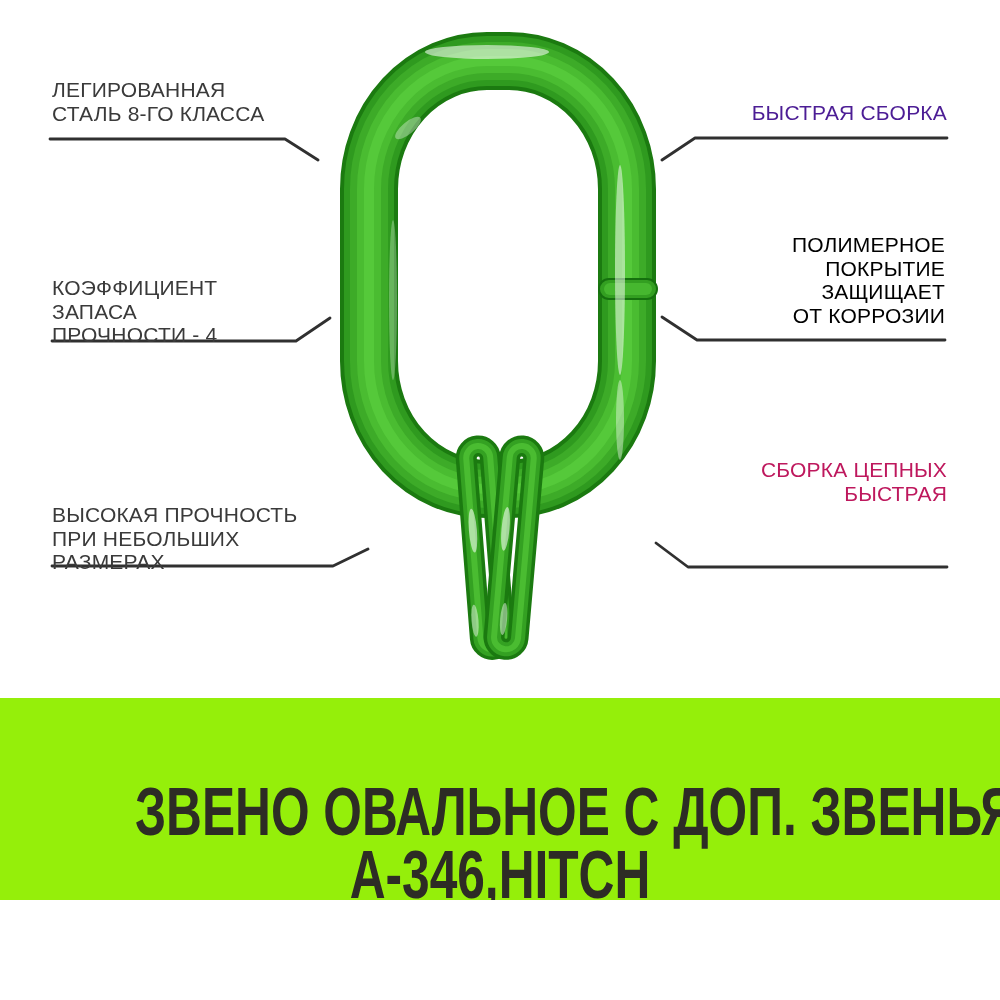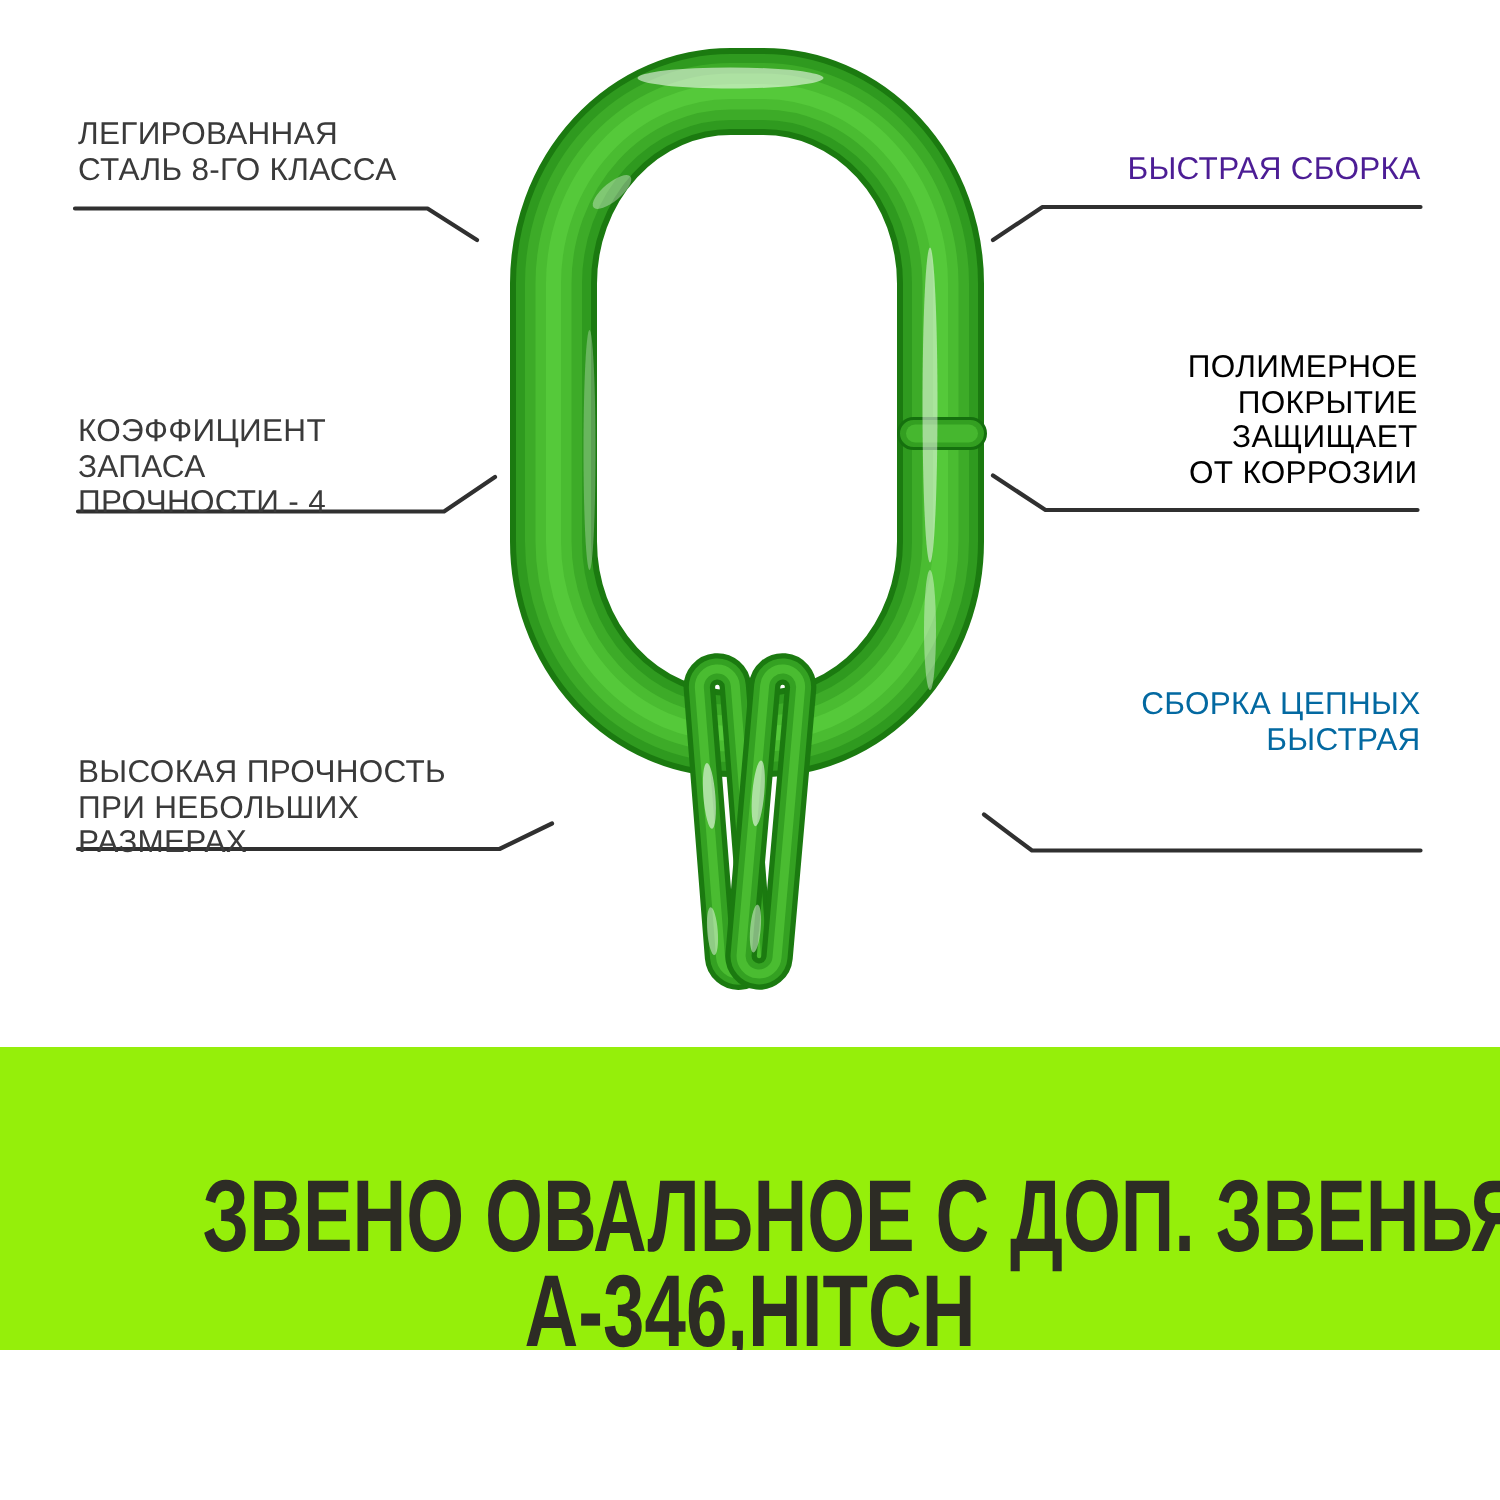--- a/index.html
+++ b/index.html
@@ -103,21 +103,21 @@
     <div>ЗАЩИЩАЕТ</div>
     <div>ОТ КОРРОЗИИ</div>
   </div>
 
   <div class="callout left" style="left: 52px; top: 503px; color: rgb(58, 58, 58);">
     <div>ВЫСОКАЯ ПРОЧНОСТЬ</div>
     <div>ПРИ НЕБОЛЬШИХ</div>
     <div>РАЗМЕРАХ</div>
   </div>
 
-  <div class="callout right" style="right: 53px; top: 458px; color: #0369a1;">
+  <div class="callout right" style="right: 53px; top: 458px; color: #be185d;">
     <div>СБОРКА ЦЕПНЫХ</div>
     <div>БЫСТРАЯ</div>
   </div>
 
   <div class="banner" style="background: rgb(149, 239, 10);">
     <div class="banner-title" style="color: rgb(45, 44, 37);">
       <span class="banner-line">ЗВЕНО ОВАЛЬНОЕ С ДОП. ЗВЕНЬЯМИ</span>
       <span class="banner-line">А-346,HITCH</span>
     </div>
   </div>

